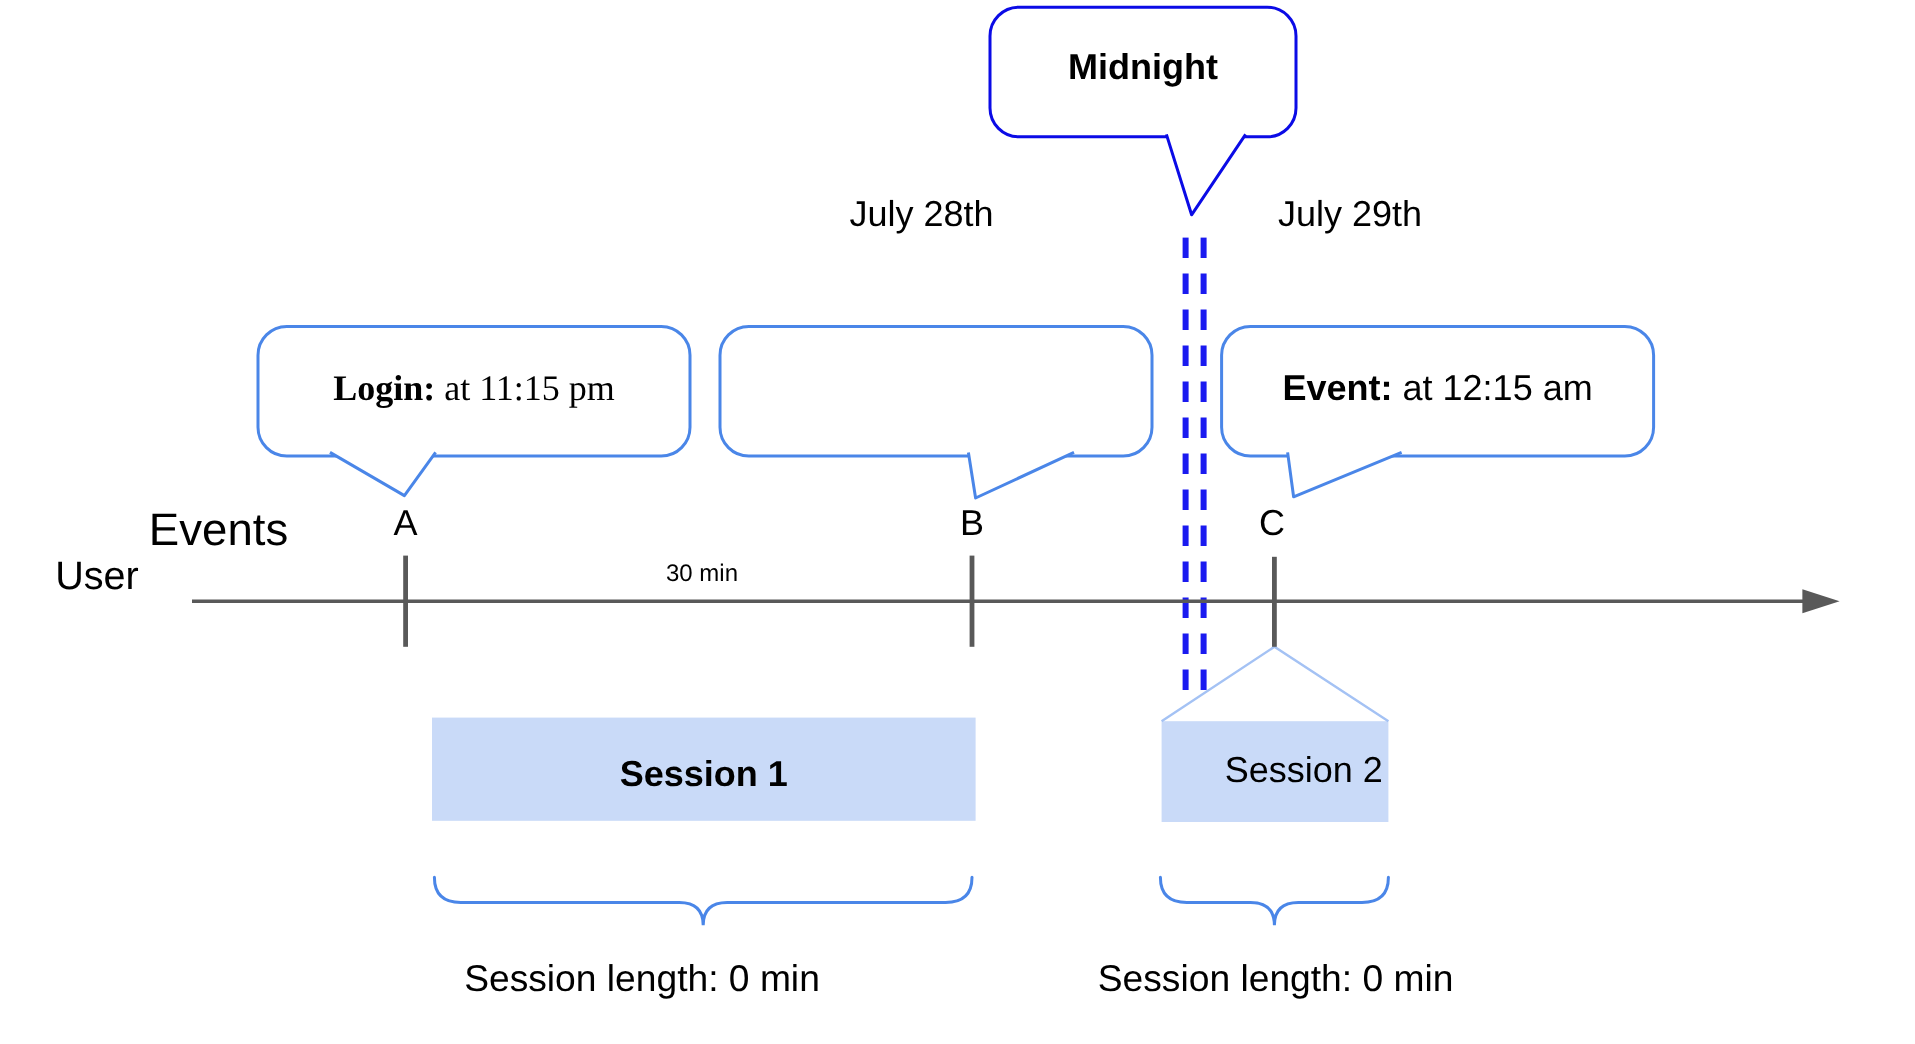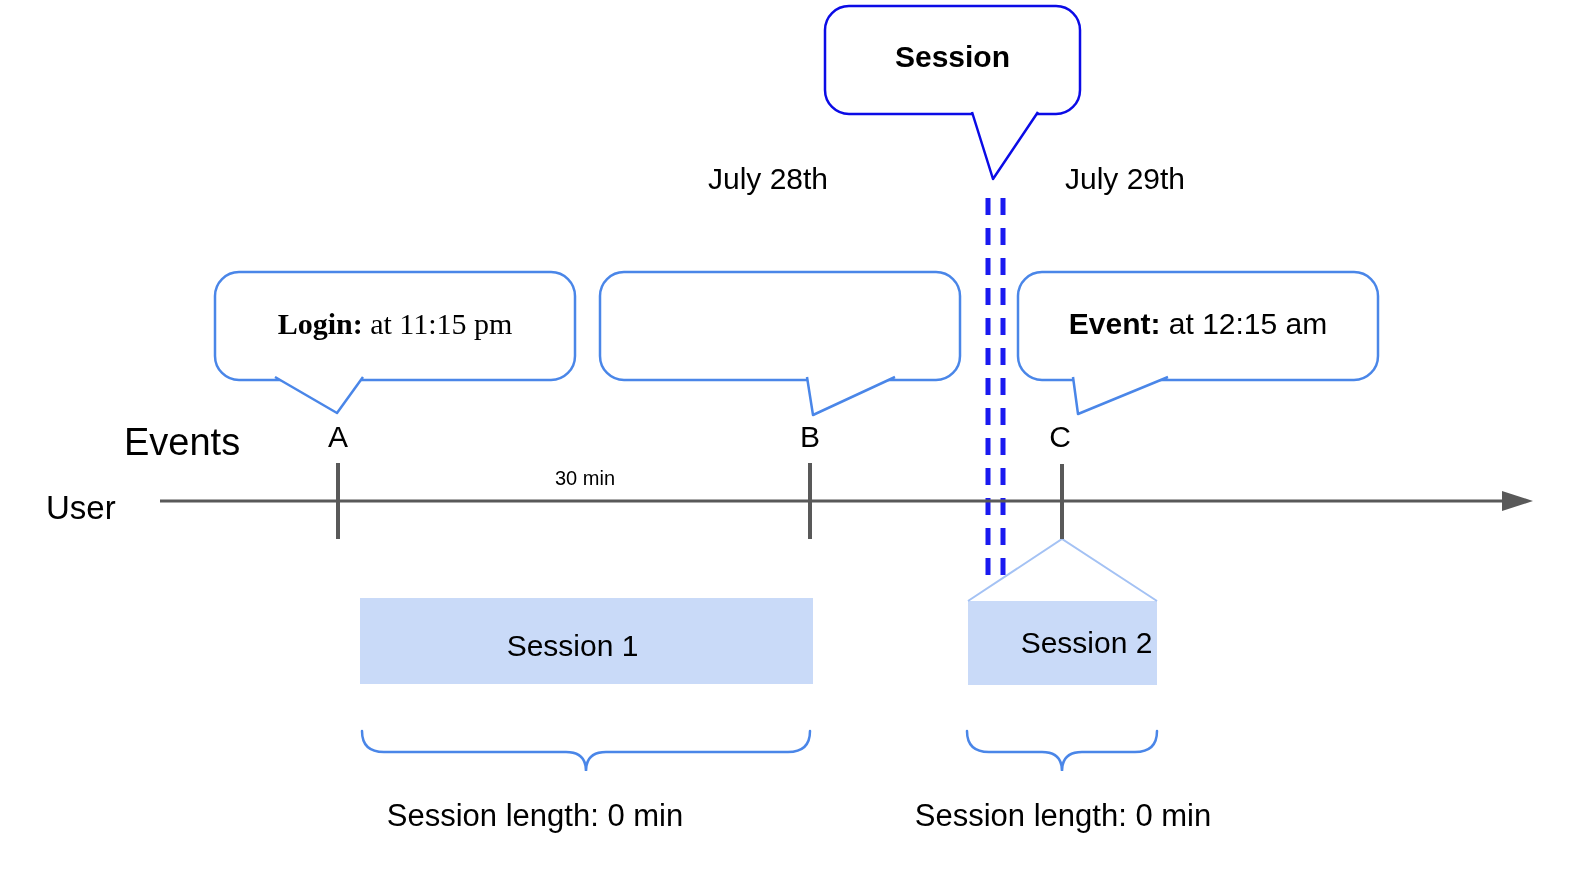--- a/index.html
+++ b/index.html
@@ -32,24 +32,24 @@
   .date-right{left:1025px;top:162px;width:200px;font-size:30px;}
   .bubble-text{top:307px;width:360px;font-size:30px;}
   .bt-login{left:215px;font-family:Liberation Serif, serif;}
   .bt-eventb{left:600px;}
   .bt-logout{left:1018px;}
   .events-label{left:124px;top:421px;width:110px;font-size:38px;}
   .marker{top:420px;width:60px;font-size:30px;}
   .marker-a{left:308px;}
   .marker-b{left:780px;}
   .marker-c{left:1030px;}
-  .user-label{left:46px;top:489px;font-size:33px;}
+  .user-label{left:46px;top:461px;font-size:33px;}
   .interval-label{left:525px;top:467px;width:120px;font-size:20px;}
   .session-label{font-size:30px;display:flex;align-items:center;justify-content:center;}
-  .session-1{left:346px;top:598px;width:453px;height:96px;}
+  .session-1{left:360px;top:598px;width:453px;height:96px;font-weight:bold;}
   .session-2{left:968px;top:601px;width:189px;height:84px;margin-left:24px;}
   .length-label{top:798px;width:350px;font-size:31px;}
   .len-1{left:360px;}
   .len-2{left:888px;}
 </style>
 </head>
 <body>
 
 <div id="canvas">
 
@@ -79,21 +79,21 @@
     <rect class="bubble" x="600" y="272" width="360" height="108" rx="24"></rect>
     <path class="tail" d="M 807 377 L 813 415 L 895 377"></path>
 
     <rect class="bubble" x="1018" y="272" width="360" height="108" rx="24"></rect>
     <path class="tail" d="M 1073 377 L 1078 414 L 1168 377"></path>
 
     <path class="brace" d="M 362 731 Q 362 752 384 752 L 566 752 Q 586 752 586 771 Q 586 752 606 752 L 788 752 Q 810 752 810 731"></path>
     <path class="brace" d="M 967 731 Q 967 752 989 752 L 1042 752 Q 1062 752 1062 771 Q 1062 752 1082 752 L 1135 752 Q 1157 752 1157 731"></path>
   </svg>
 
-  <div class="txt midnight-label center">Session</div>
+  <div class="txt midnight-label center">Midnight</div>
 
   <div class="txt date-left center">July 28th</div>
   <div class="txt date-right center">July 29th</div>
 
   <div class="txt bubble-text bt-login center"><b>Login:</b><span> at 11:15 pm</span></div>
 
 
   <div class="txt bubble-text bt-logout center"><b>Event:</b><span> at 12:15 am</span></div>
 
   <div class="txt events-label center">Events</div>

